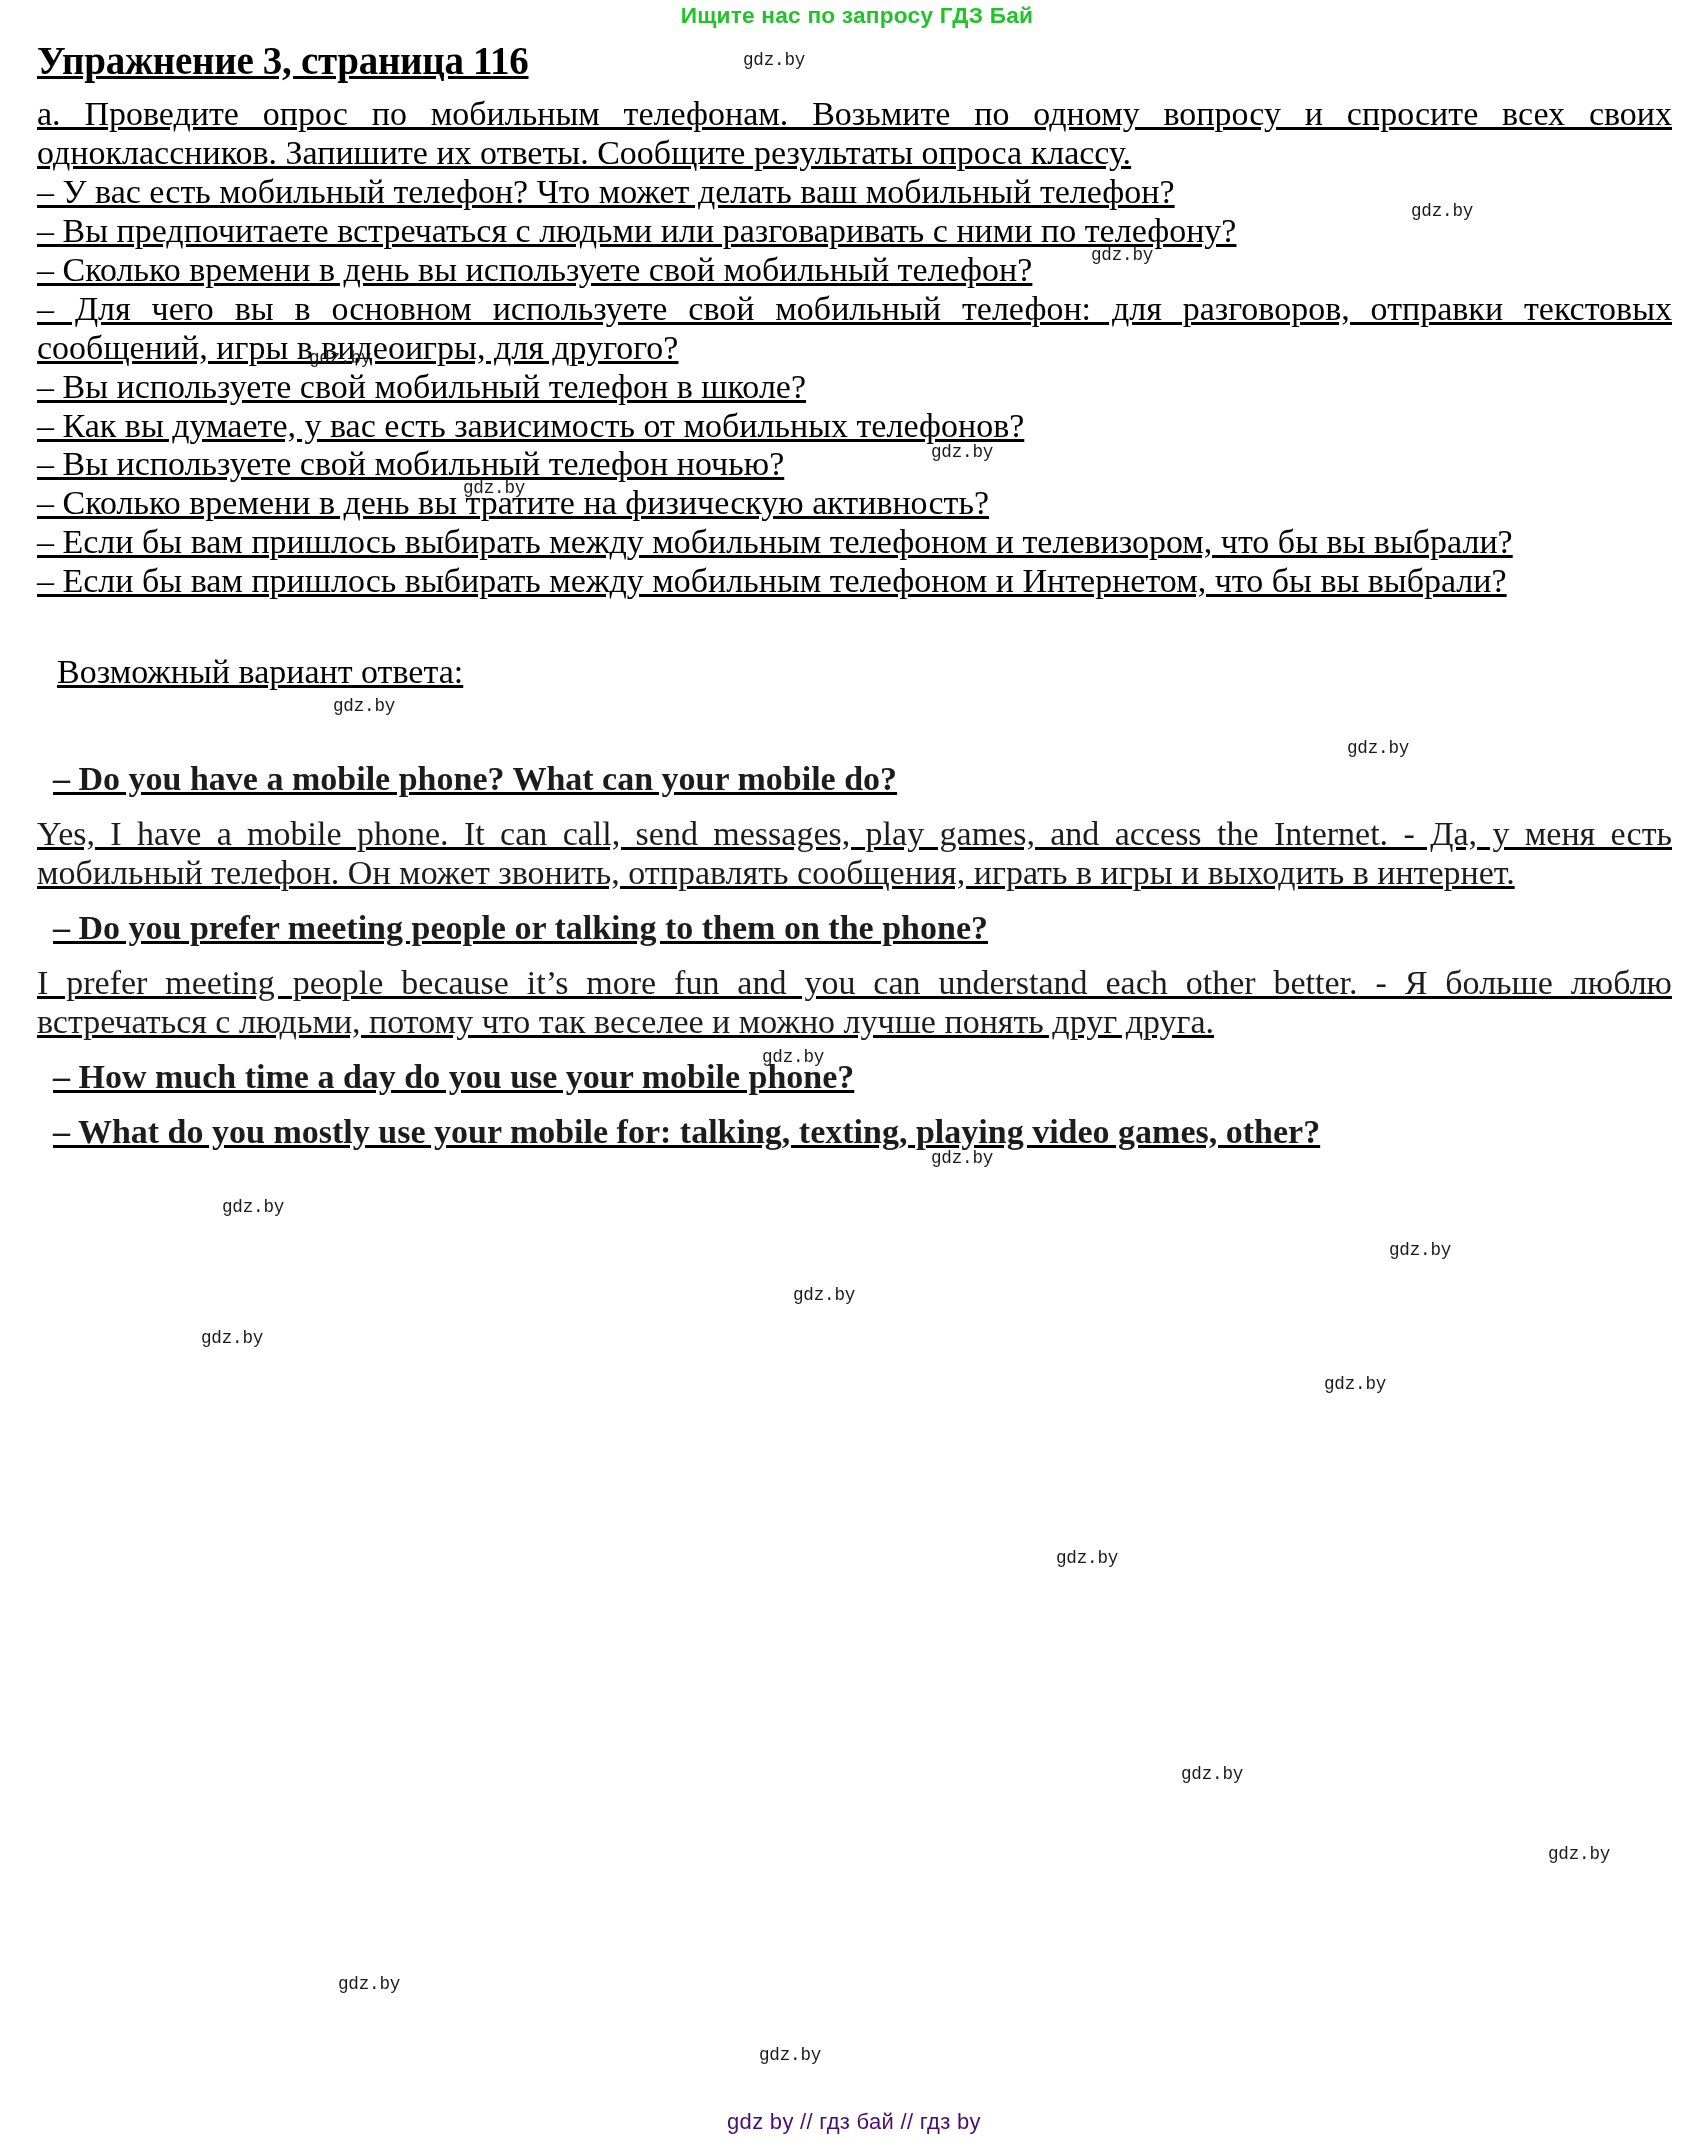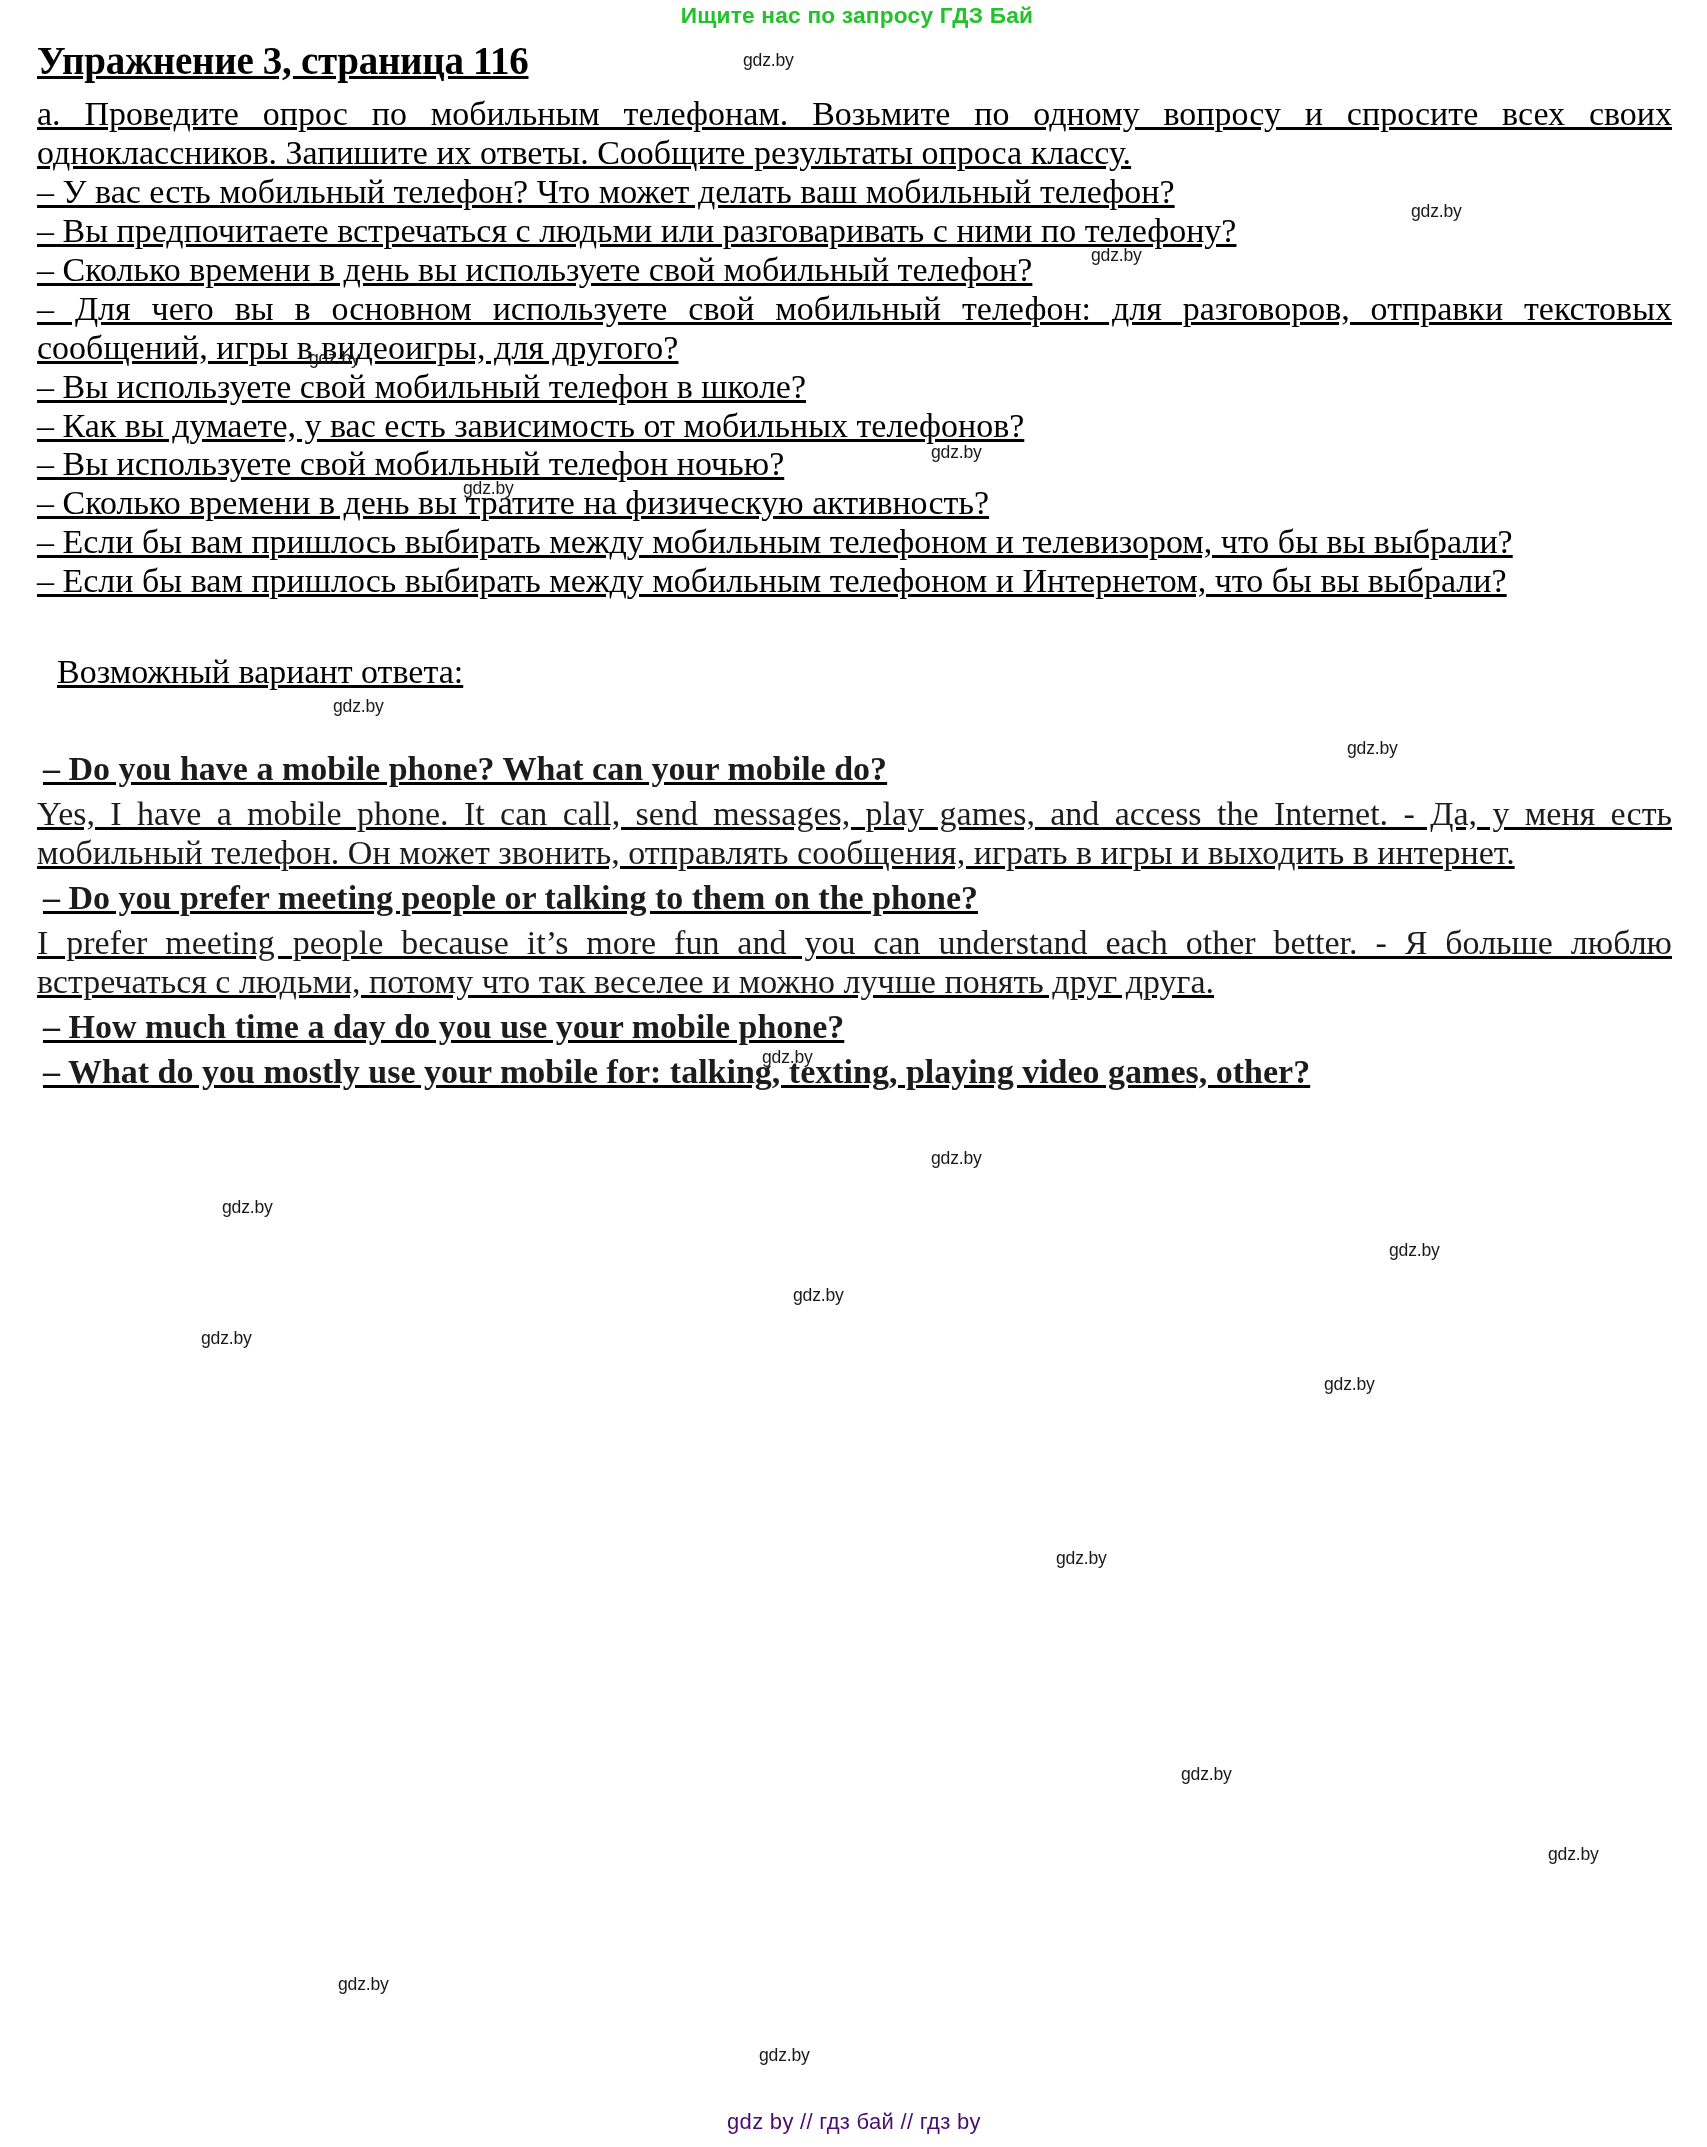--- a/index.html
+++ b/index.html
@@ -65,39 +65,39 @@
     margin: 0;
     text-align: justify;
     color: #000;
   }
 
   
   p.en-q {
     font-size: 34px;
     font-weight: 700;
     line-height: 1.145;
-    margin: 6px;
+    margin: 16px;
     text-align: justify;
     color: #1c1c1c;
   }
   p.en-q.nojust { text-align: left; }
 
   p.en-a {
     font-size: 34px;
     line-height: 1.145;
     margin: 0;
     text-align: justify;
     color: #1c1c1c;
   }
   .spacer-lg { height: 52px; }
 
   
   .wm {
     position: absolute;
-    font-family: Liberation Sans, sans-serif;
+    font-family: Liberation Mono, monospace;
     font-size: 17.6px;
     color: #1a1a1a;
     white-space: nowrap;
     pointer-events: none;
     letter-spacing: -0.2px;
   }
 
   
   .footer {
     position: absolute;

